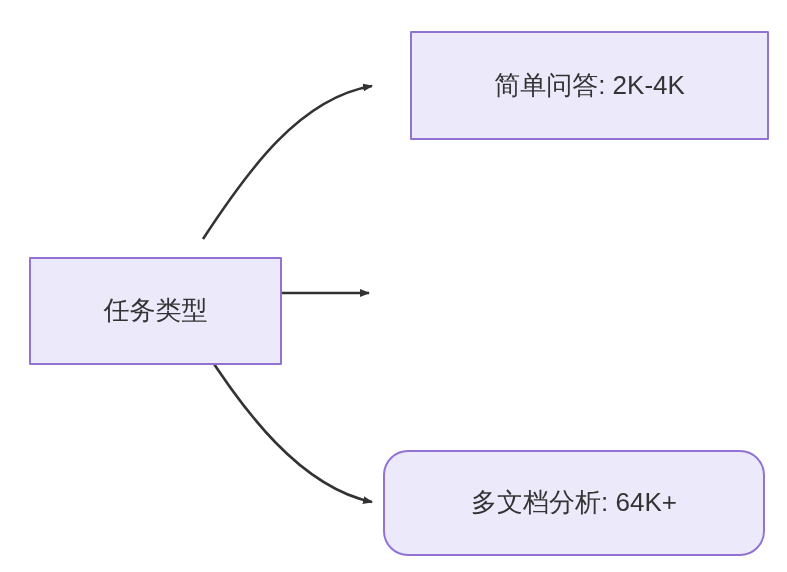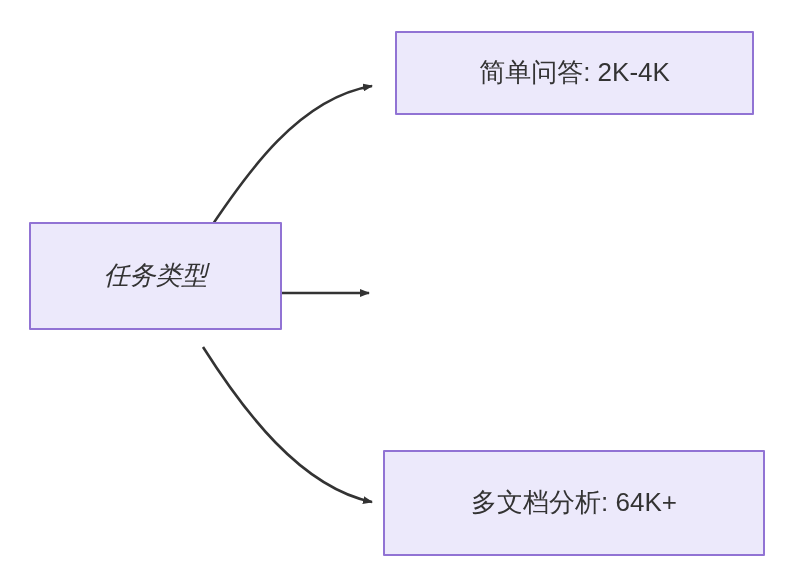--- a/index.html
+++ b/index.html
@@ -41,42 +41,42 @@
   .node-label {
     color: #333333;
     font-size: 26px;
     line-height: 1.2;
     white-space: nowrap;
     letter-spacing: 0px;
     text-align: center;
   }
   #node-source {
     left: 29px;
-    top: 222px;
+    top: 257px;
     width: 253px;
     height: 108px;
-    font-style: italic;
   }
   #node-simple-qa {
-    left: 395px;
+    left: 410px;
     top: 31px;
     width: 359px;
-    height: 84px;
+    height: 109px;
   }
   #node-doc-summary {
     left: 380px;
     top: 240px;
     width: 392px;
     height: 107px;
   }
   #node-multi-doc {
     left: 383px;
     top: 450px;
     width: 382px;
     height: 106px;
+    border-radius: 25px;
   }
 </style>
 </head>
 <body>
 
 <div id="diagram-canvas">
 
   <svg id="edge-layer" viewBox="0 0 787 572" width="787" height="572" xmlns="http://www.w3.org/2000/svg">
     <defs>
       <marker id="arrowhead" markerWidth="10" markerHeight="8" refX="9" refY="4" orient="auto" markerUnits="userSpaceOnUse">

